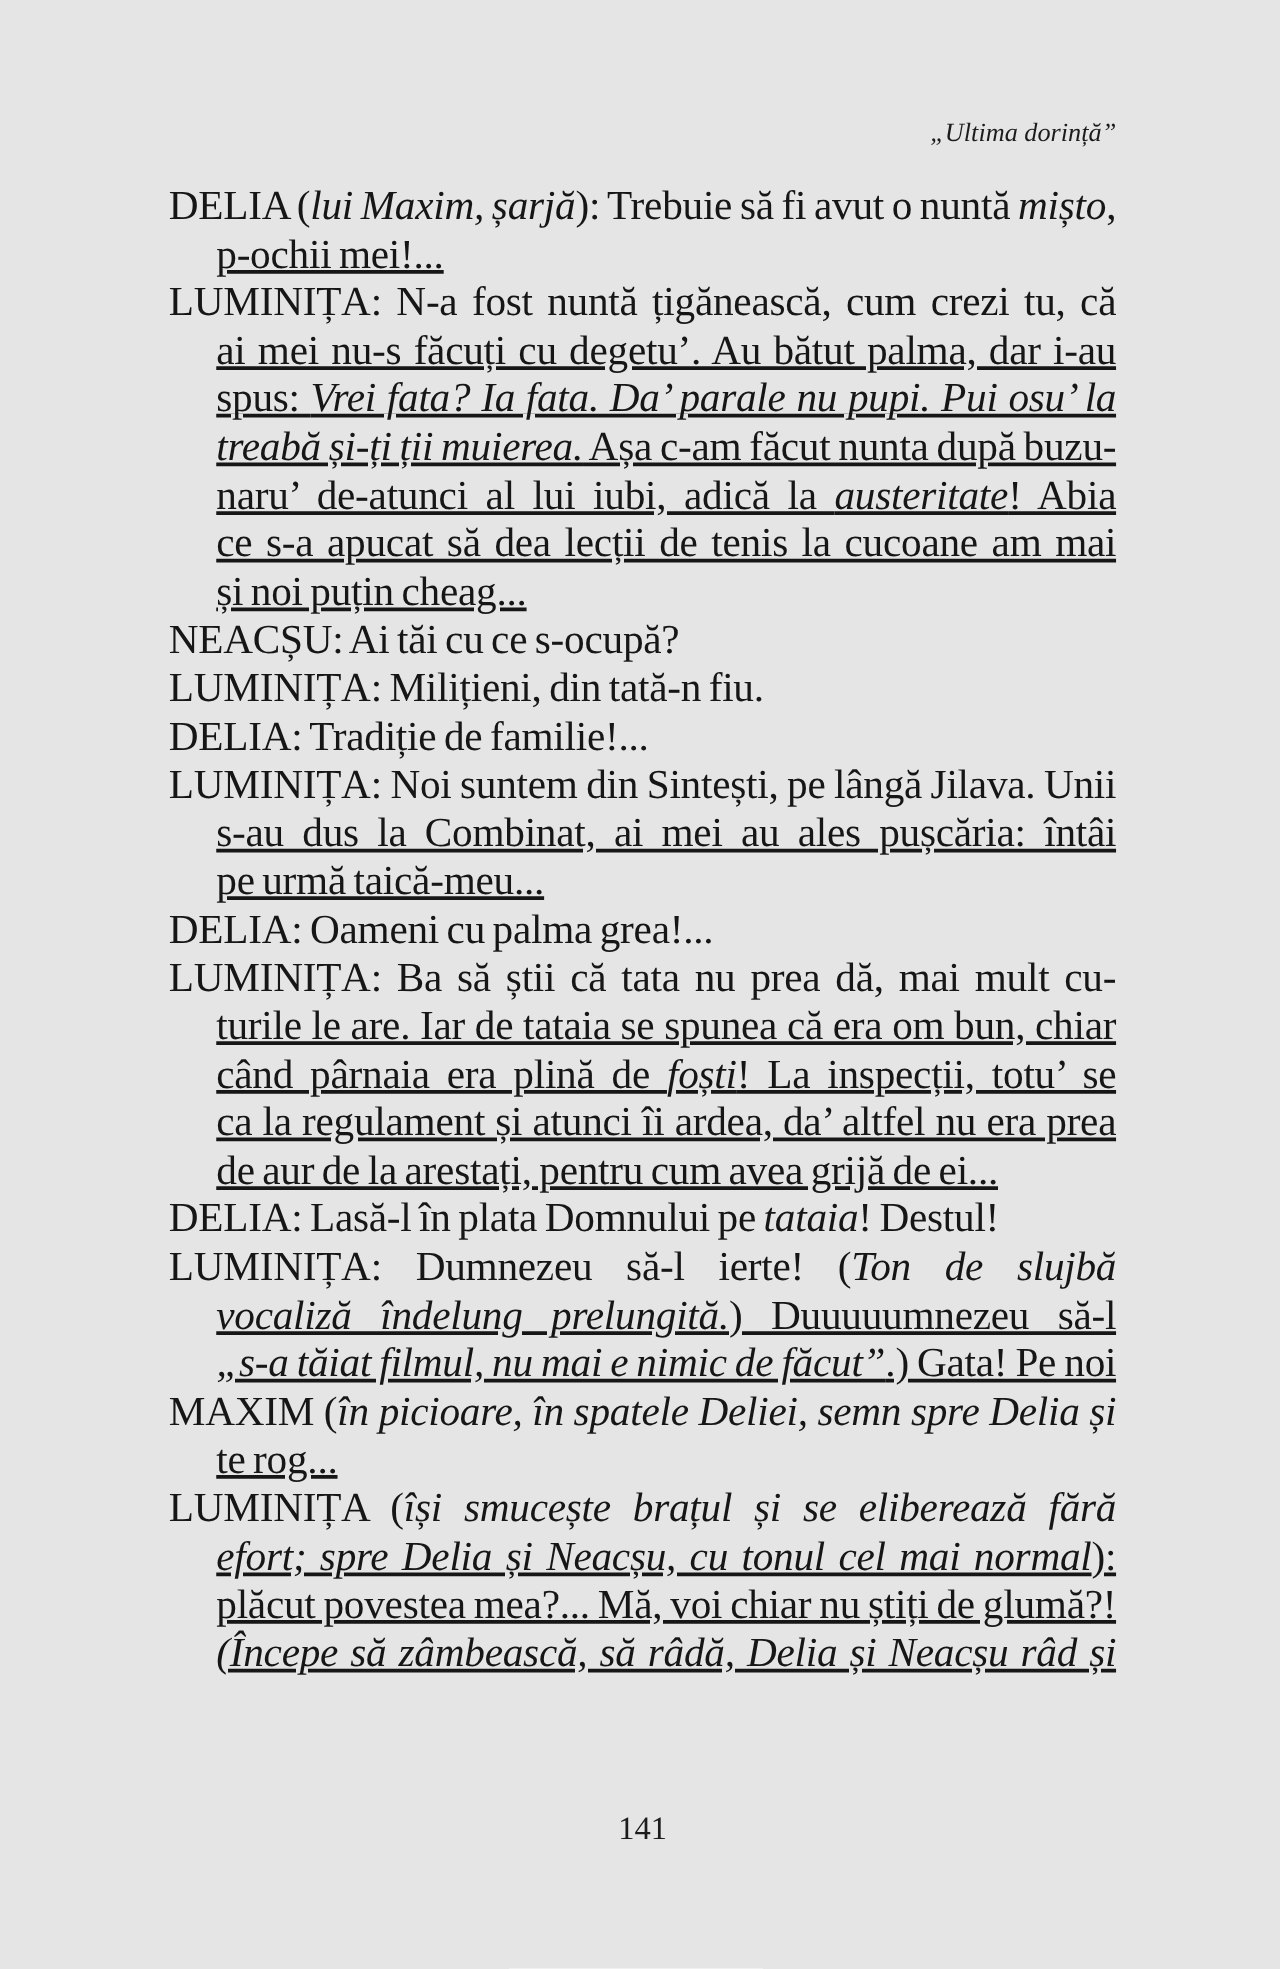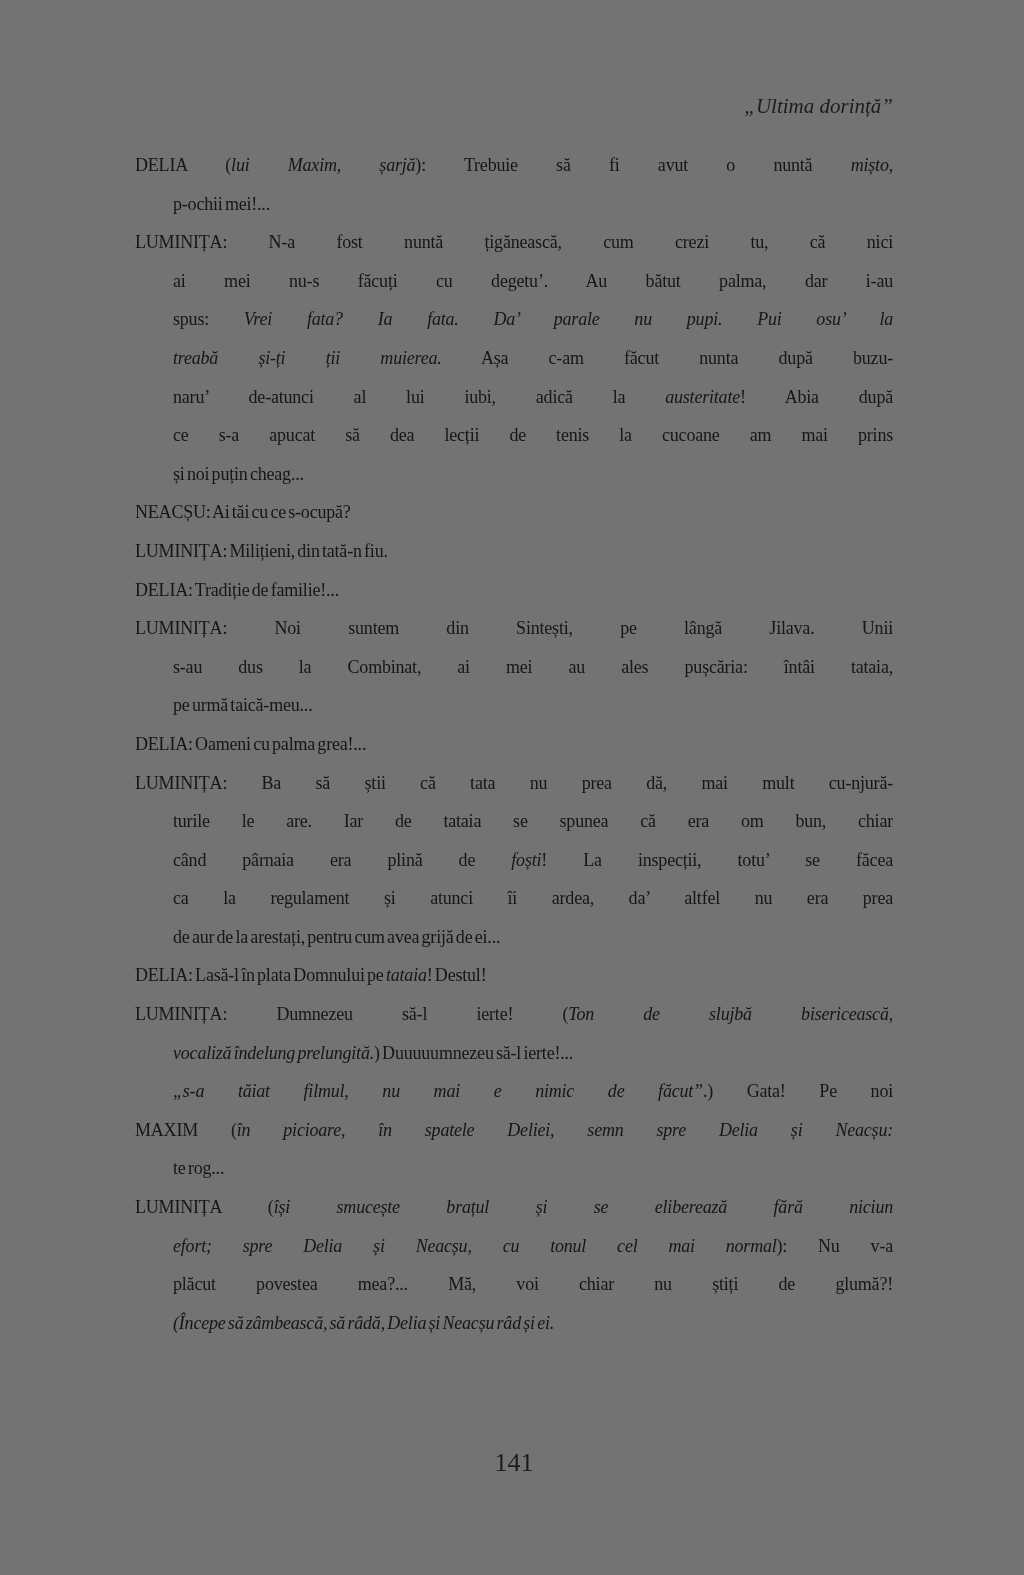--- a/index.html
+++ b/index.html
@@ -4,21 +4,21 @@
 <style>
   html, body {
     margin: 0;
     padding: 0;
     background: #ffffff;
   }
   .page {
     position: relative;
     width: 1024px;
     height: 1575px;
-    background: #737373;
+    background: #e5e5e5;
     color: #161616;
     font-family: "Liberation Serif", "DejaVu Serif", serif;
     overflow: hidden;
   }
   .running-head {
     position: absolute;
     top: 92px;
     left: 135px;
     width: 758px;
     text-align: right;
@@ -30,34 +30,35 @@
   .text-block {
     position: absolute;
     top: 146px;
     left: 135px;
     width: 758px;
   }
   .para {
     margin: 0;
   }
   .line {
-    font-size: 18px;
+    font-size: 33px;
     line-height: 38.6px;
     text-align: justify;
     text-align-last: justify;
     word-spacing: -2px;
     letter-spacing: -0.2px;
     overflow: hidden;
     max-height: 38.6px;
   }
   .line.last {
     text-align-last: left;
   }
   .line.cont {
     padding-left: 38px;
+    text-decoration: underline;
   }
   .line i {
     font-style: italic;
   }
   .folio {
     position: absolute;
     top: 1447px;
     left: 135px;
     width: 758px;
     text-align: center;

